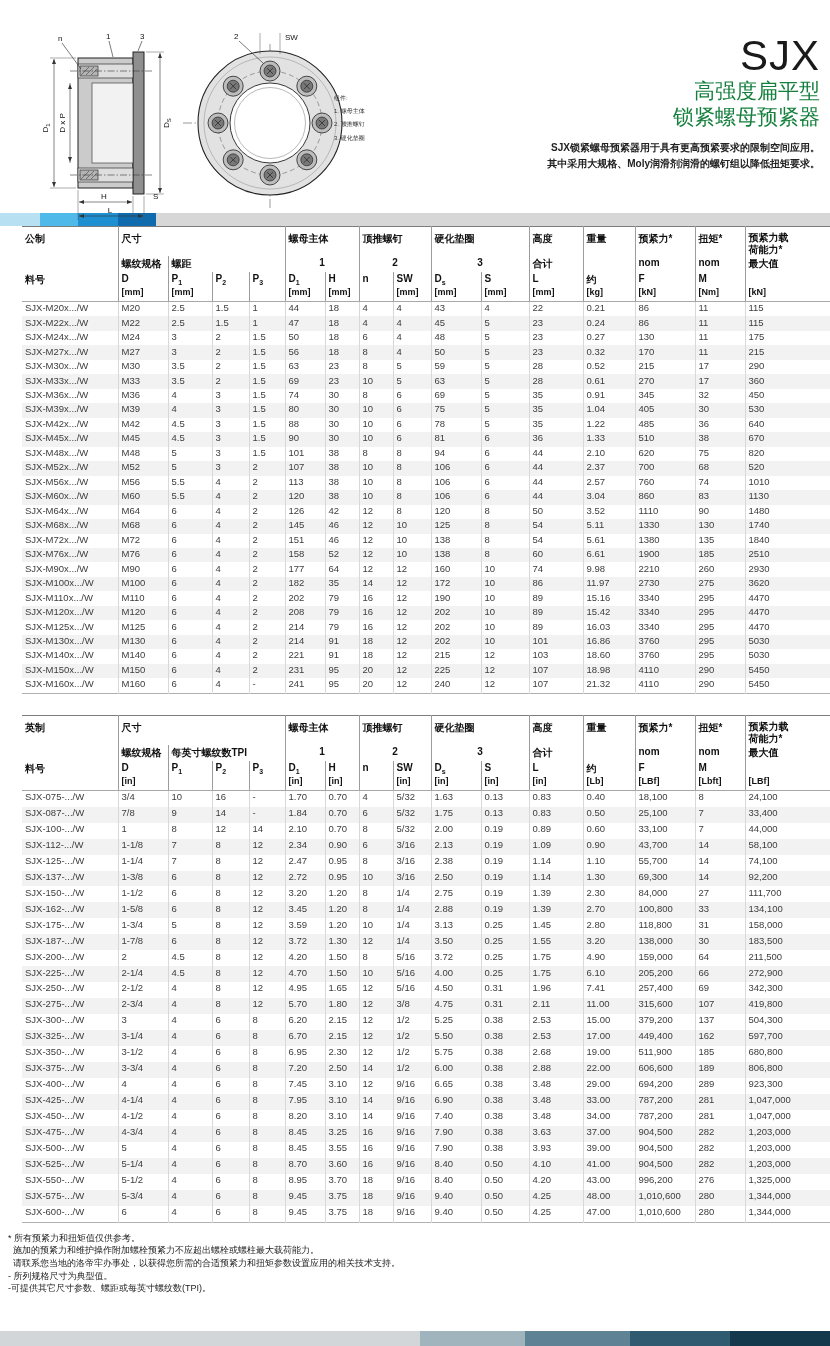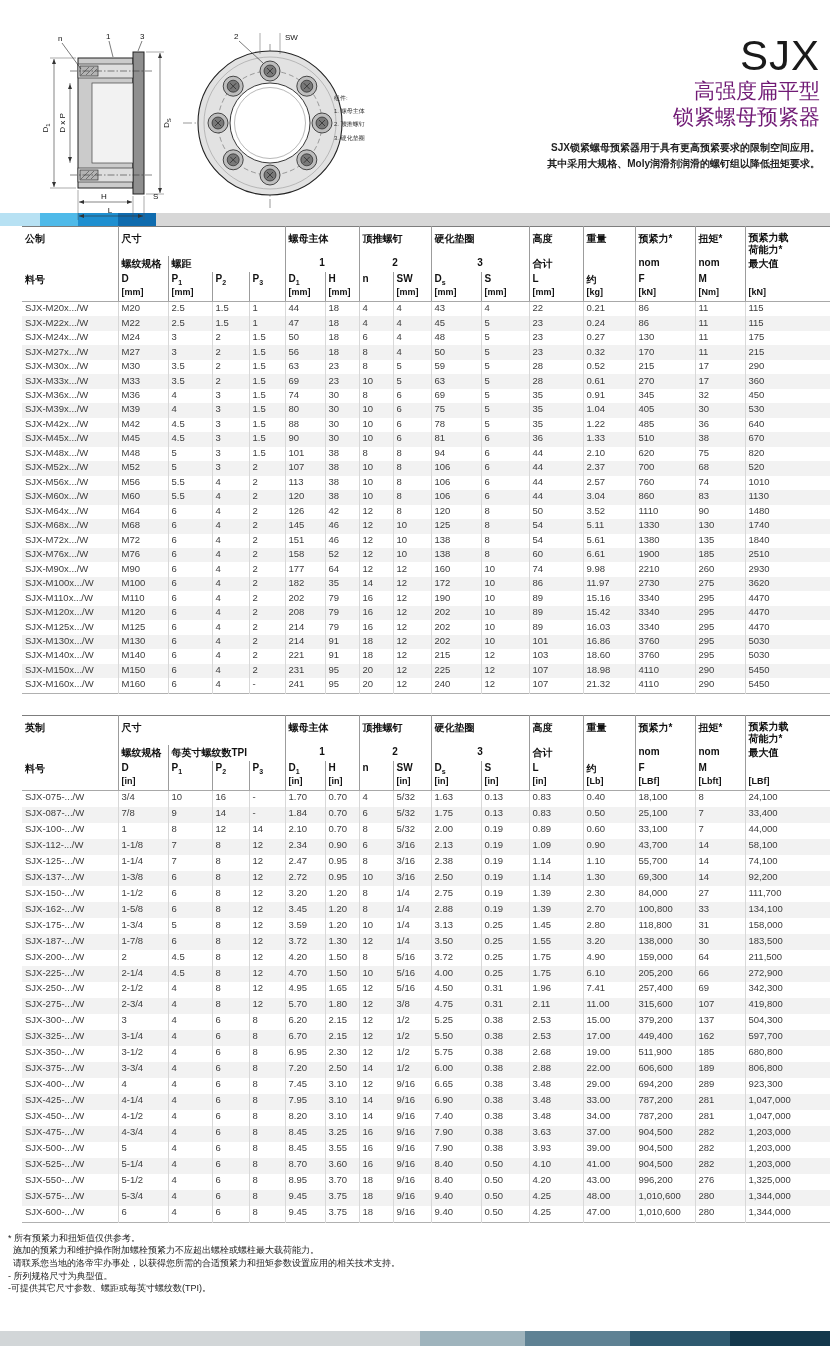--- a/index.html
+++ b/index.html
@@ -4,21 +4,21 @@
 <style>
   html,body{margin:0;padding:0;background:#fff;}
   .page{width:830px;height:1346px;background:#fff;position:relative;overflow:hidden;
         font-family:"Liberation Sans","DejaVu Sans",sans-serif;color:#222;}
   
   .top{position:relative;height:213px;}
   .drawing{position:absolute;left:20px;top:28px;}
   .components{position:absolute;left:334px;top:92px;font-size:6px;line-height:2.2;color:#333;}
   .titleblock{position:absolute;right:10px;top:34px;text-align:right;}
   .title{font-size:42px;line-height:1.05;letter-spacing:1px;color:#1a1a1a;font-weight:400;}
-  .sub{font-size:21px;line-height:1.25;color:#701a75;}
+  .sub{font-size:21px;line-height:1.25;color:#15803d;}
   .desc{font-size:10px;font-weight:bold;margin-top:9px;line-height:1.6;color:#222;}
   
   .strip{display:flex;height:13px;width:830px;}
   .strip span{display:block;height:100%;}
   .strip span:nth-child(1){width:40px;}
   .strip span:nth-child(2){width:38px;}
   .strip span:nth-child(3){width:40px;}
   .strip span:nth-child(4){width:38px;}
   .strip span:nth-child(5){flex:1;}
   .footerbar{position:absolute;bottom:0;left:0;display:flex;height:15px;width:830px;}

